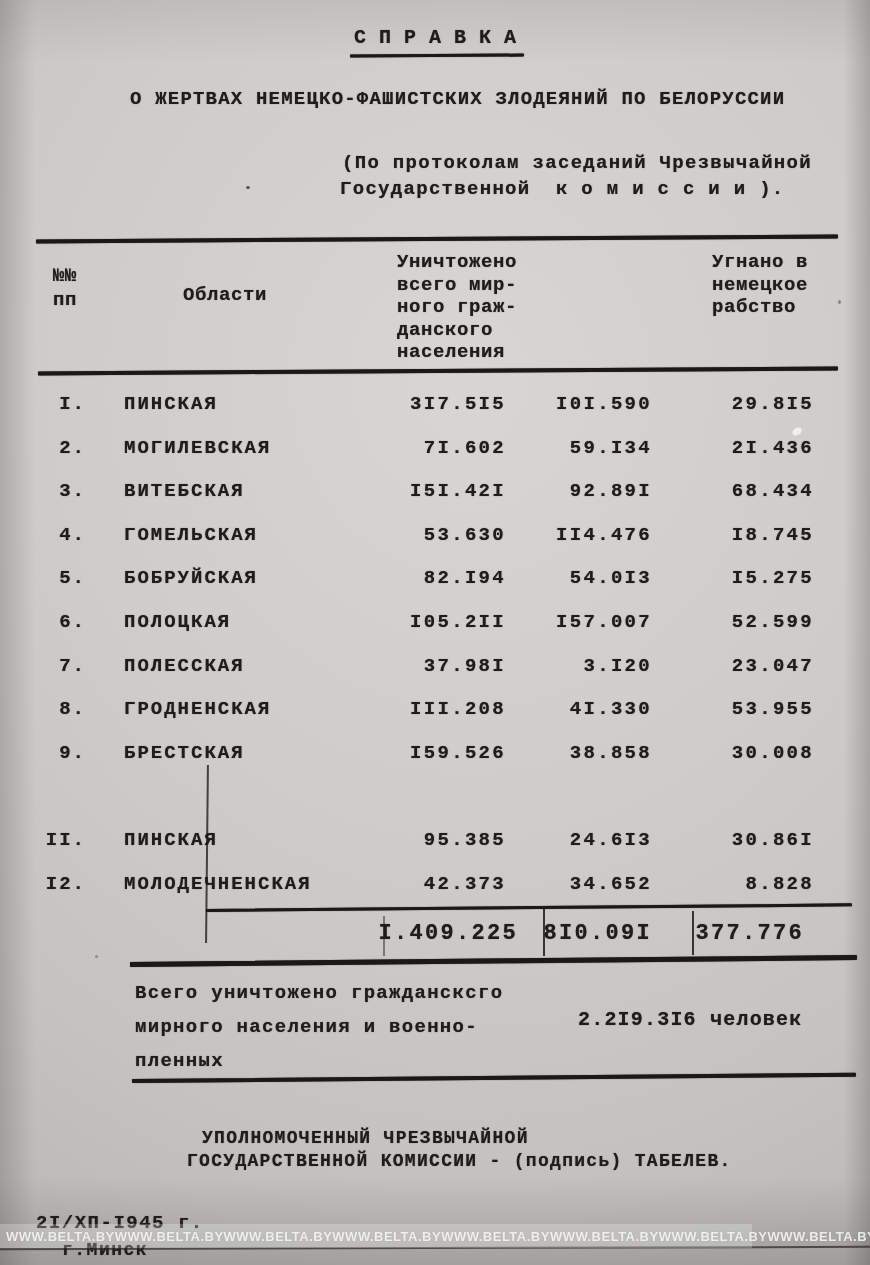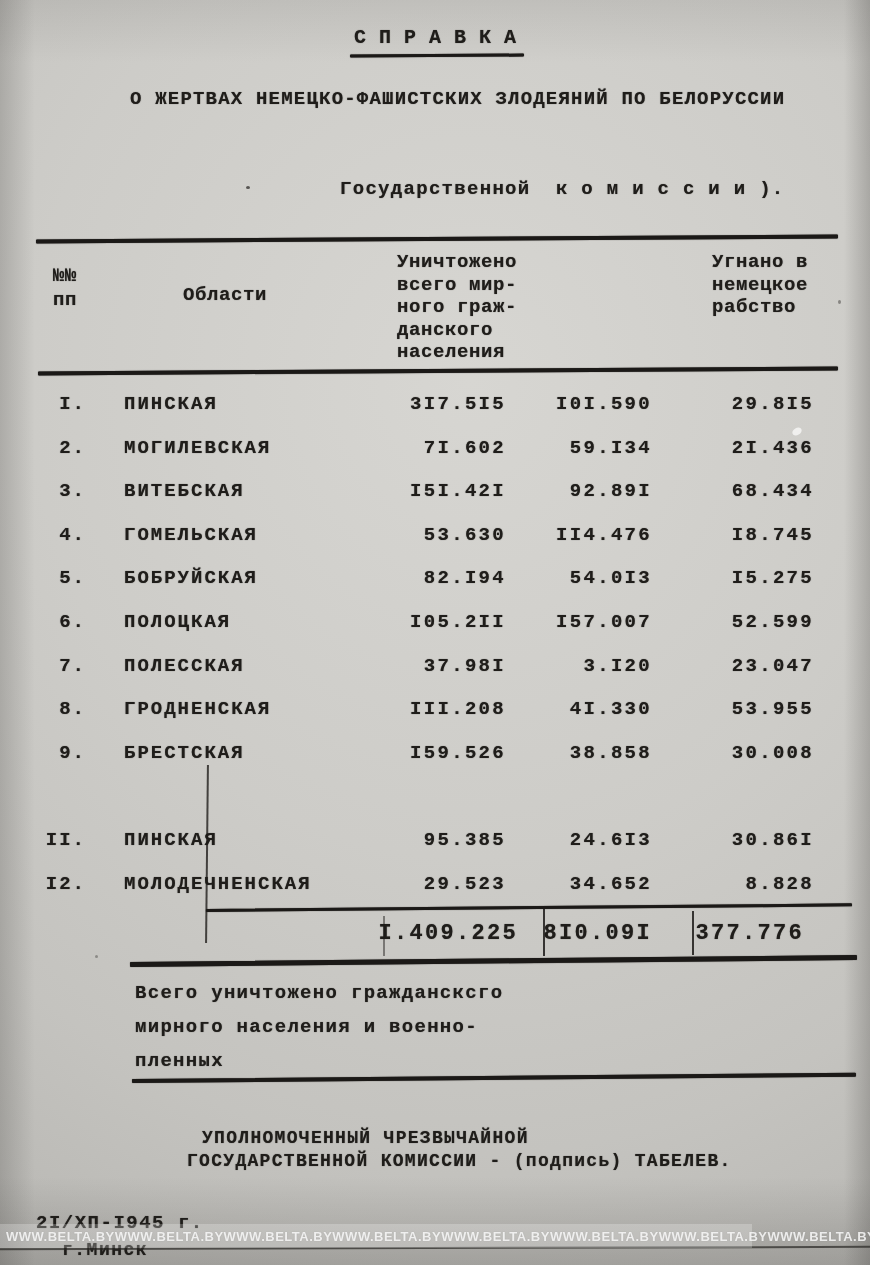--- a/index.html
+++ b/index.html
@@ -79,20 +79,21 @@
 </style>
 </head>
 <body>
 
 <div class="photo">
   <div class="vignette"></div>
 
   <div class="txt title">С П Р А В К А</div>
   <div class="rule title-underline"></div>
   <div class="txt subtitle">О ЖЕРТВАХ НЕМЕЦКО-ФАШИСТСКИХ ЗЛОДЕЯНИЙ ПО БЕЛОРУССИИ</div>
+  <div class="txt paren1">(По протоколам заседаний Чрезвычайной</div>
   <div class="txt paren2">Государственной  к о м и с с и и ).</div>
 
   <div class="rule rule-a"></div>
 
   <div class="txt hdr hdr-num">№№
 пп</div>
   <div class="txt hdr hdr-region">Области</div>
   <div class="txt hdr hdr-c1">Уничтожено
 всего мир-
 ного граж-
@@ -182,21 +183,21 @@
       <span class="cell c-num">II.</span>
       <span class="cell c-name">ПИНСКАЯ</span>
       <span class="cell c-v1">95.385</span>
       <span class="cell c-v2">24.6I3</span>
       <span class="cell c-v3">30.86I</span>
     </div>
 
     <div class="row" style="top: 479.6px;">
       <span class="cell c-num">I2.</span>
       <span class="cell c-name">МОЛОДЕЧНЕНСКАЯ</span>
-      <span class="cell c-v1">29.523</span>
+      <span class="cell c-v1">42.373</span>
       <span class="cell c-v2">34.652</span>
       <span class="cell c-v3">8.828</span>
     </div>
   </div>
 
   <div class="scratch-v"></div>
   <div class="rule rule-c"></div>
 
   <div class="totals">
     <span class="tot t1">I.409.225</span>
@@ -205,20 +206,21 @@
   </div>
   <div class="vd vd1"></div>
   <div class="vd vd2"></div>
   <div class="vd vd3"></div>
 
   <div class="rule rule-d"></div>
 
   <div class="txt sum sum1">Всего уничтожено граждансксго</div>
   <div class="txt sum sum2">мирного населения и военно-</div>
   <div class="txt sum sum3">пленных</div>
+  <div class="txt sum-total">2.2I9.3I6 человек</div>
 
   <div class="rule rule-e"></div>
 
   <div class="txt sig sig1">УПОЛНОМОЧЕННЫЙ ЧРЕЗВЫЧАЙНОЙ</div>
   <div class="txt sig sig2">ГОСУДАРСТВЕННОЙ КОМИССИИ - (подпись) ТАБЕЛЕВ.</div>
 
   <div class="txt date">2I/ХП-I945 г.</div>
   <div class="txt place">г.Минск</div>
 
   <div class="wm-band">

